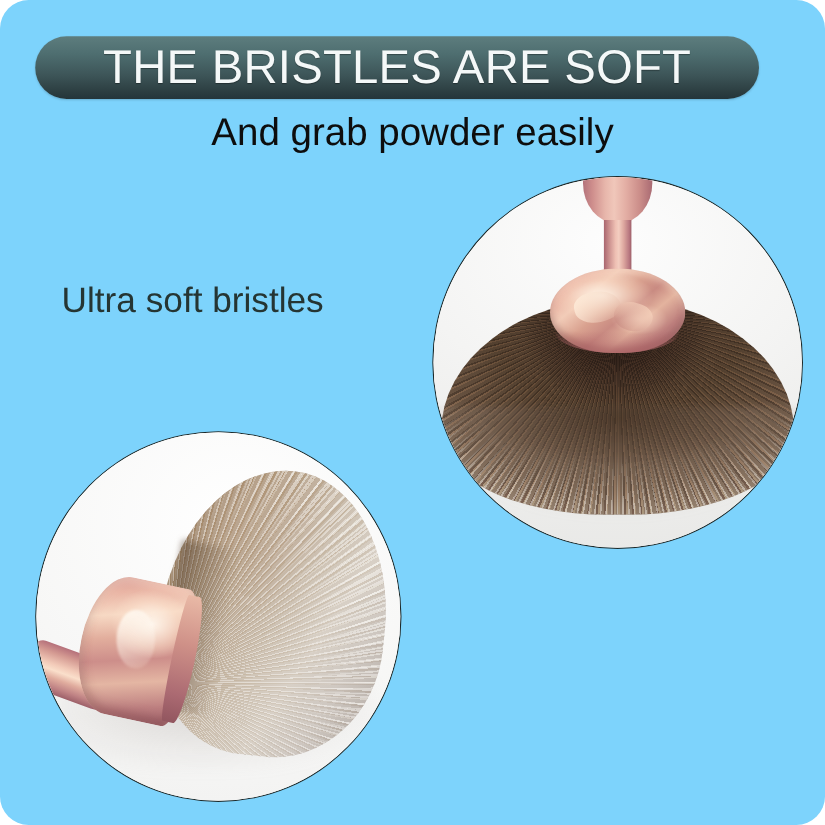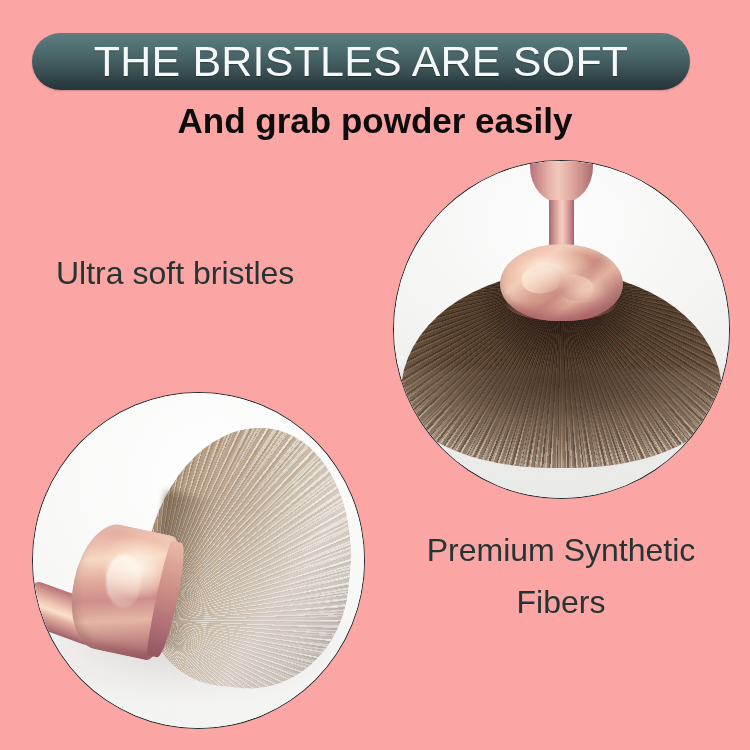--- a/index.html
+++ b/index.html
@@ -4,23 +4,24 @@
 <style>
   html, body {
     margin: 0;
     padding: 0;
     background: #ffffff;
   }
   #page {
     position: relative;
     width: 750px;
     height: 750px;
-    background: #fca5a5;
+    background: #7dd3fc;
     overflow: hidden;
     font-family: "Liberation Sans", sans-serif;
+    border-radius: 26px;
   }
 
   
   .banner {
     position: absolute;
     left: 32px;
     top: 33px;
     width: 658px;
     height: 57px;
     border-radius: 29px;
@@ -49,21 +50,21 @@
   
   .subtitle {
     position: absolute;
     left: 0;
     top: 100px;
     width: 750px;
     text-align: center;
     color: #0d0d0d;
     font-size: 35px;
     line-height: 42px;
-    font-weight: 700;
+    font-weight: 400;
     font-family: "Liberation Sans", sans-serif;
   }
 
   
   .label {
     position: absolute;
     color: #253533;
     font-weight: 400;
     font-family: "Liberation Sans", sans-serif;
     text-align: center;
@@ -373,21 +374,20 @@
 <div id="page">
 
   <div class="banner">
     <span class="banner-text">THE BRISTLES ARE SOFT</span>
   </div>
 
   <div class="subtitle">And grab powder easily</div>
 
   <div class="label label-ultra">Ultra soft bristles</div>
 
-  <div class="label label-premium">Premium Synthetic Fibers</div>
 
   <div class="photo photo-top">
     <div class="photo-inner">
       <div class="fan-bg"></div>
       <div class="fan-shadow"></div>
       <div class="fan-bristles"></div>
       <div class="fan-bristles-edge"></div>
       <div class="fan-bristles-soft"></div>
       <div class="fan-cap"></div>
       <div class="fan-stem"></div>

